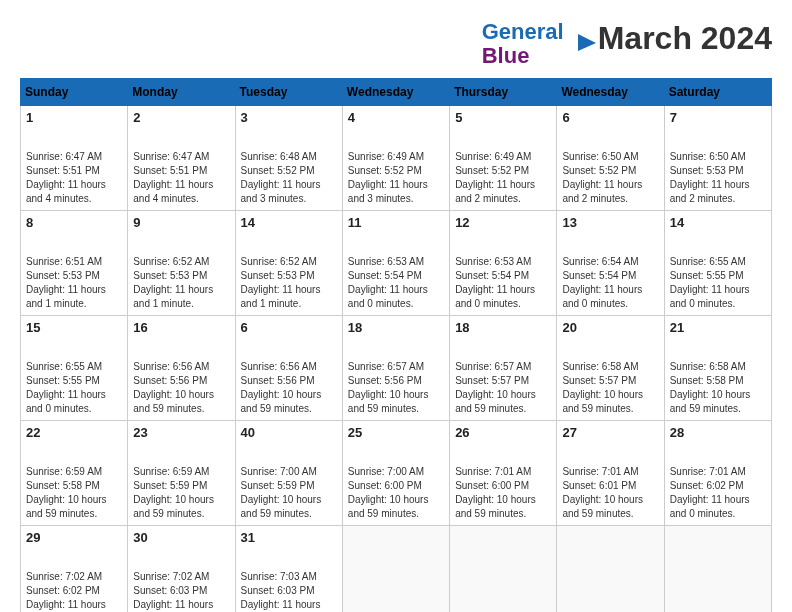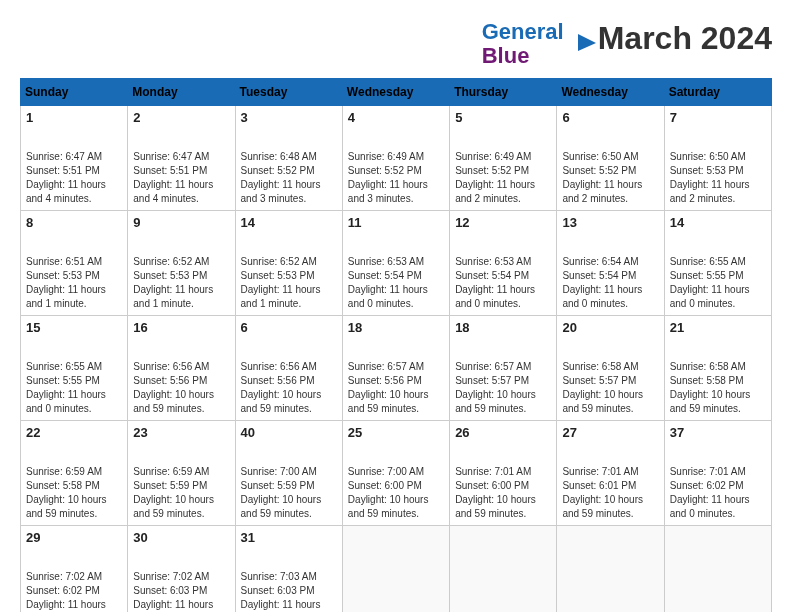--- a/index.html
+++ b/index.html
@@ -226,21 +226,21 @@
         </td>
         <td>
           <span class="cell-day">26</span>
           <div class="cell-info">Sunrise: 7:01 AM<br>Sunset: 6:00 PM<br>Daylight: 10 hours<br>and  59 minutes.</div>
         </td>
         <td>
           <span class="cell-day">27</span>
           <div class="cell-info">Sunrise: 7:01 AM<br>Sunset: 6:01 PM<br>Daylight: 10 hours<br>and  59 minutes.</div>
         </td>
         <td>
-          <span class="cell-day">37</span>
+          <span class="cell-day">28</span>
           <div class="cell-info">Sunrise: 7:01 AM<br>Sunset: 6:02 PM<br>Daylight: 11 hours<br>and  0 minutes.</div>
         </td>
       </tr>
       <tr>
         <td>
           <span class="cell-day">29</span>
           <div class="cell-info">Sunrise: 7:02 AM<br>Sunset: 6:02 PM<br>Daylight: 11 hours<br>and  0 minutes.</div>
         </td>
         <td>
           <span class="cell-day">30</span>

